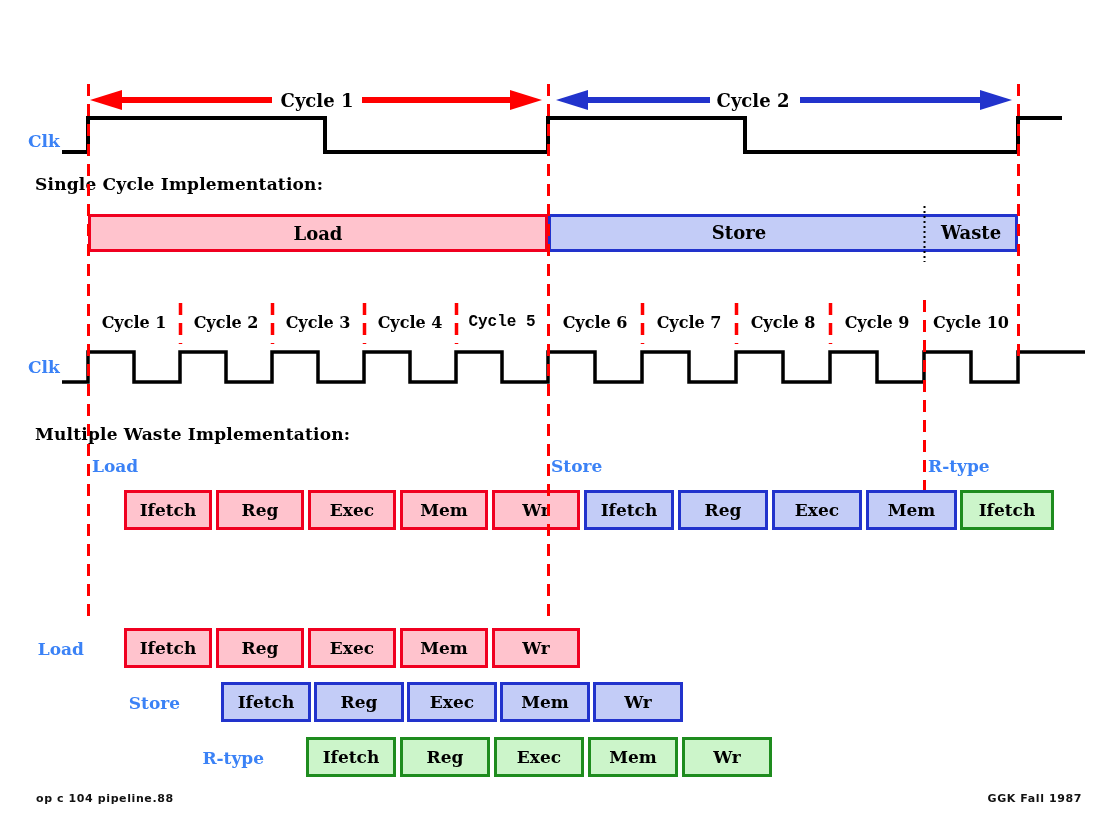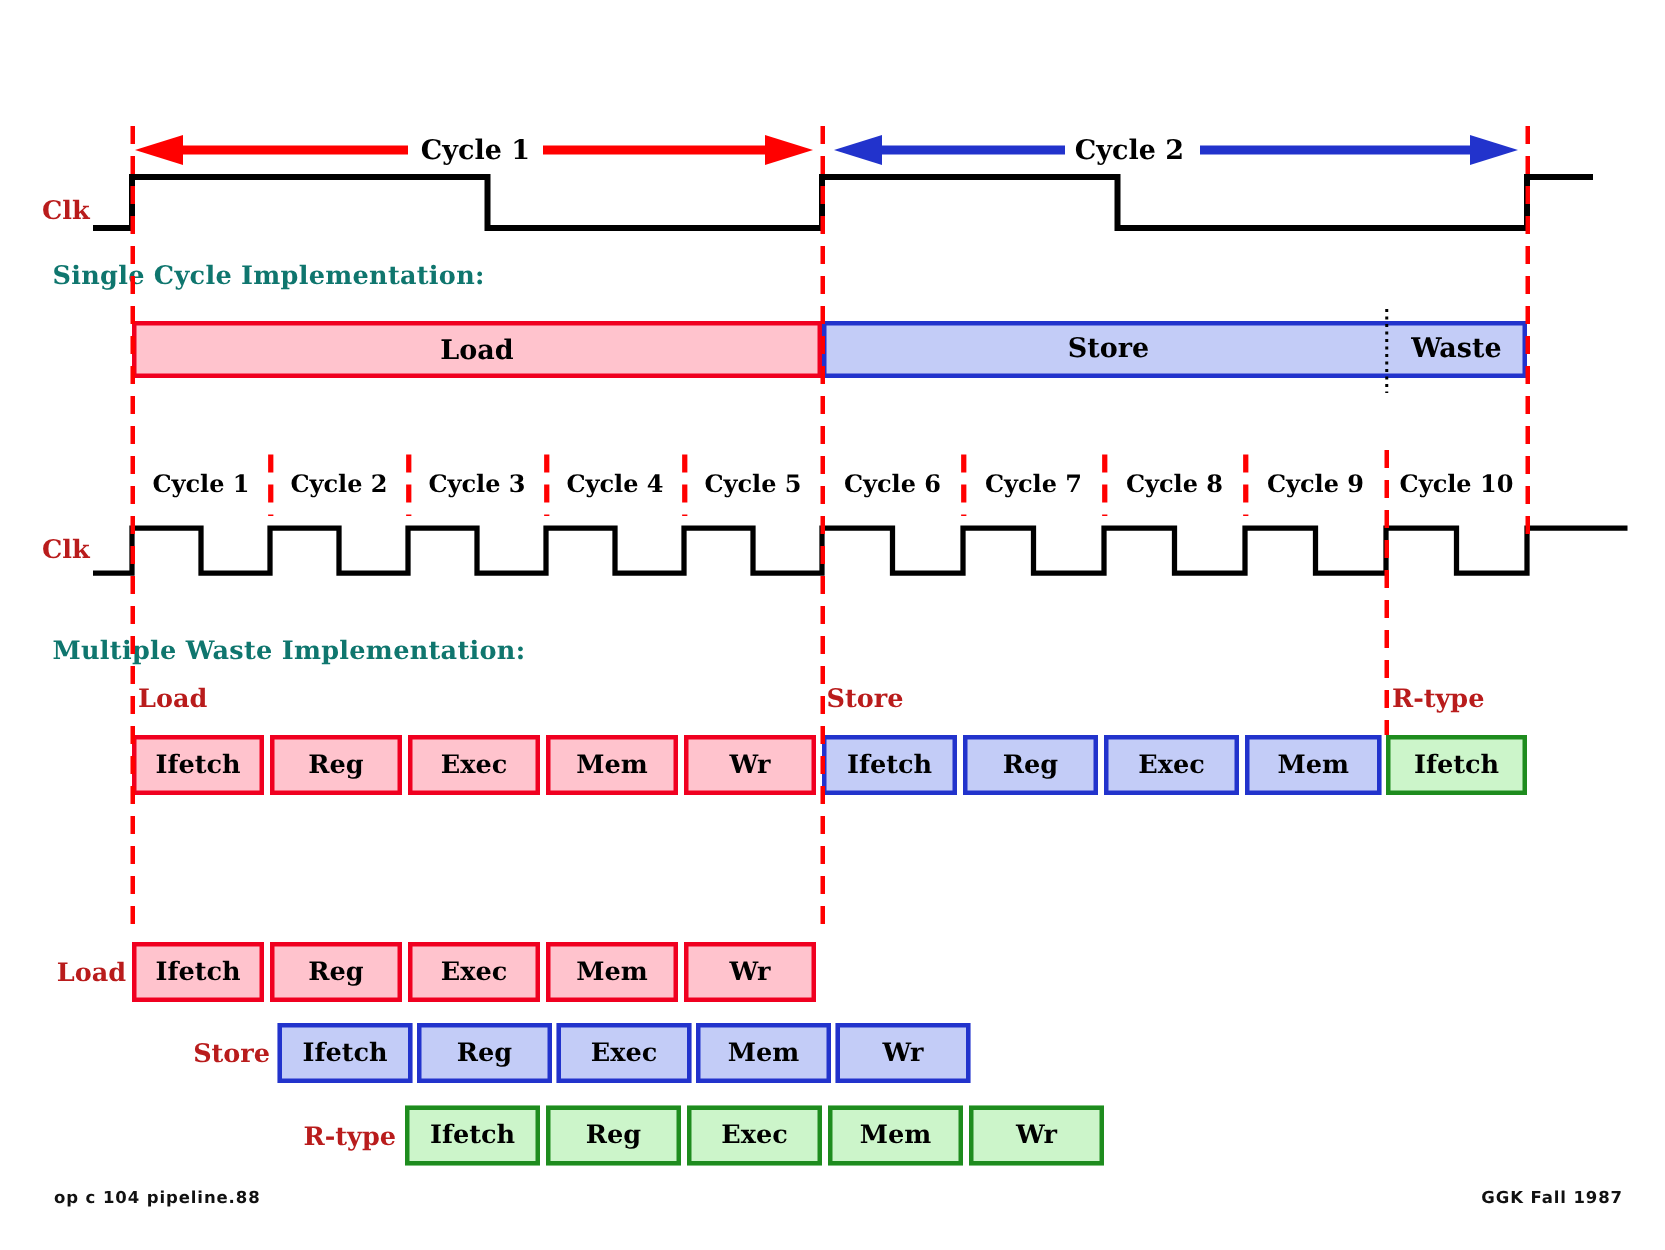--- a/index.html
+++ b/index.html
@@ -3,38 +3,38 @@
 <meta charset="utf-8">
 <style>
   html,body { margin:0; padding:0; background:#ffffff; }
   .slide { position:relative; width:1110px; height:833px; background:#ffffff; overflow:hidden;
            font-family:"DejaVu Serif", serif; }
   .overlay { position:absolute; left:0; top:0; z-index:30; pointer-events:none; }
 
   .title { position:absolute; left:93px; top:24px; z-index:10;
            font:bold 30px "Liberation Sans", sans-serif; color:#2233CC; letter-spacing:.5px; white-space:nowrap; }
 
-  .heading { position:absolute; z-index:10; font:bold 17px "DejaVu Serif", serif; color:#0f766e; white-space:nowrap; letter-spacing:.2px; }
-  .lbl     { position:absolute; z-index:10; font:bold 17px "DejaVu Serif", serif; color:#b91c1c; white-space:nowrap; }
+  .heading { position:absolute; z-index:10; font:bold 17px "DejaVu Serif", serif; color:#000000; white-space:nowrap; letter-spacing:.2px; }
+  .lbl     { position:absolute; z-index:10; font:bold 17px "DejaVu Serif", serif; color:#3b82f6; white-space:nowrap; }
   .rowlbl  { text-align:right; }
   .cyclbl  { position:absolute; top:313px; z-index:10; text-align:center;
              font:bold 16px "DejaVu Serif", serif; color:#000; white-space:nowrap; }
   .arrowtxt{ position:absolute; top:90px; z-index:10; text-align:center;
              font:bold 18px "DejaVu Serif", serif; color:#000; white-space:nowrap; }
 
   .bar { position:absolute; top:214px; height:38px; z-index:5; box-sizing:border-box;
          display:flex; align-items:center; justify-content:center;
          font:bold 18px "DejaVu Serif", serif; color:#000; }
   .bar.red  { background:#FFC3CD; border:3px solid #F00020; }
   .bar.blue { background:#C3CCF7; border:3px solid #2233CC; }
   .bar .seg { position:absolute; top:0; height:32px; line-height:32px; text-align:center; }
 
   .box { position:absolute; height:40px; z-index:5; box-sizing:border-box;
          display:flex; align-items:center; justify-content:center;
-         font:bold 17px "DejaVu Serif", serif; color:#000; }
+         font:bold 17px "DejaVu Serif", serif; color:#000;margin-left:36px; }
   .box.red   { background:#FFC3CD; border:3px solid #F00020; }
   .box.blue  { background:#C3CCF7; border:3px solid #2233CC; }
   .box.green { background:#CCF5CA; border:3px solid #1E8C1E; }
 
   .foot { position:absolute; top:792px; z-index:10; font:bold 11px "DejaVu Sans", sans-serif;
           color:#111; letter-spacing:.6px; white-space:nowrap; }
 </style>
 </head>
 <body>
 
@@ -51,21 +51,21 @@
   </div>
   <div class="bar blue" style="left:548px; width:470px;">
     <span class="seg" style="left:0; width:376px;">Store</span>
     <span class="seg" style="left:376px; width:88px;">Waste</span>
   </div>
 
   <div class="cyclbl" style="left:88px;  width:92px;">Cycle 1</div>
   <div class="cyclbl" style="left:180px; width:92px;">Cycle 2</div>
   <div class="cyclbl" style="left:272px; width:92px;">Cycle 3</div>
   <div class="cyclbl" style="left:364px; width:92px;">Cycle 4</div>
-  <div class="cyclbl" style="left:456px; width:92px;">Cycle 5</div>
+  <div class="cyclbl" style="left:456px; width:92px;font-family:Liberation Mono, monospace;">Cycle 5</div>
   <div class="cyclbl" style="left:548px; width:94px;">Cycle 6</div>
   <div class="cyclbl" style="left:642px; width:94px;">Cycle 7</div>
   <div class="cyclbl" style="left:736px; width:94px;">Cycle 8</div>
   <div class="cyclbl" style="left:830px; width:94px;text-align:center;">Cycle 9</div>
   <div class="cyclbl" style="left:924px; width:94px;">Cycle 10</div>
   <div class="lbl" style="left:28px; top:357px;">Clk</div>
 
   <div class="heading" style="left:35px; top:424px;">Multiple Waste Implementation:</div>
   <div class="lbl" style="left:92px;  top:456px;">Load</div>
   <div class="lbl" style="left:551px; top:456px;">Store</div>

